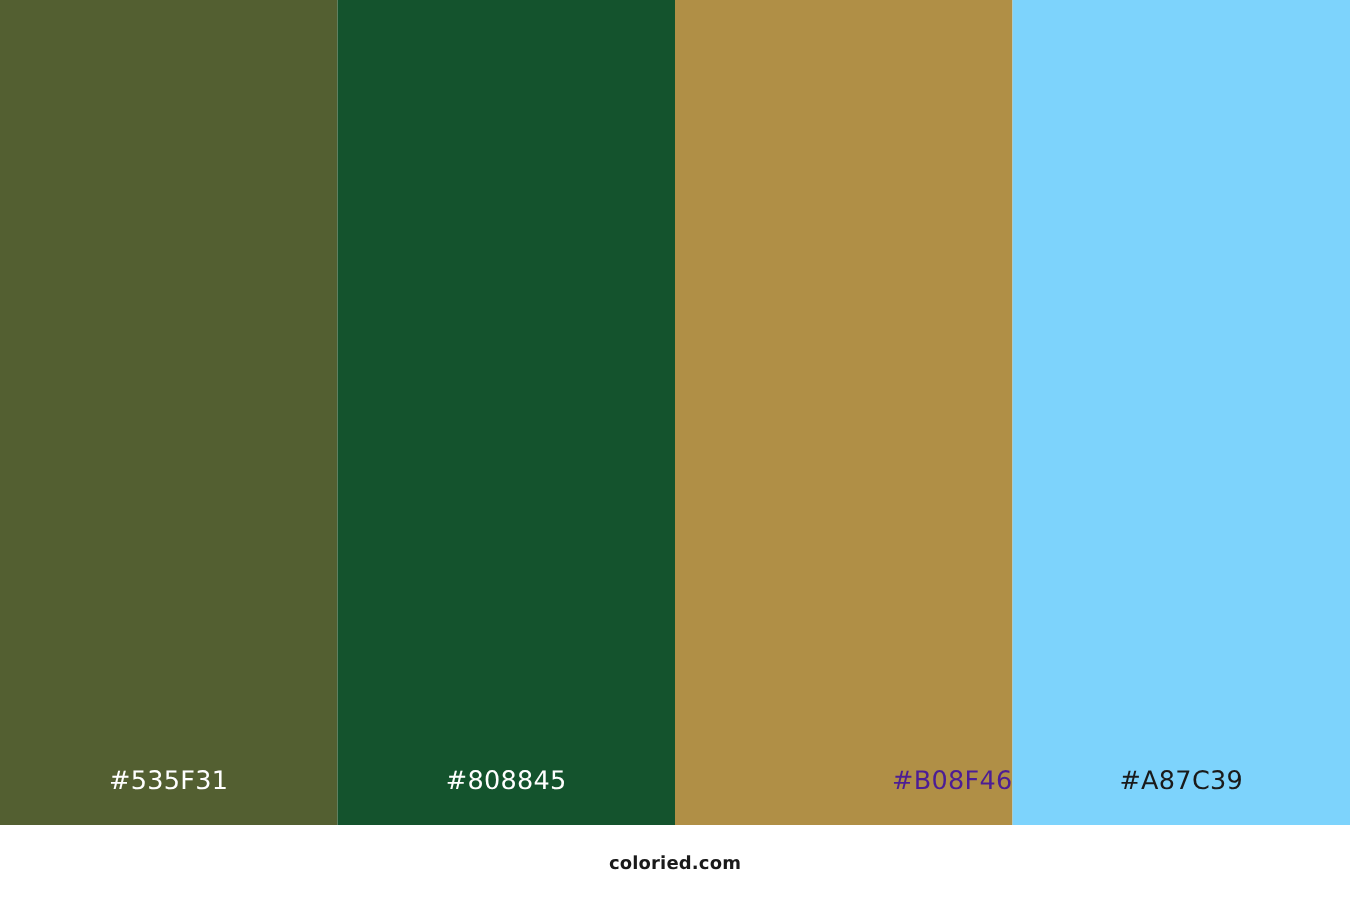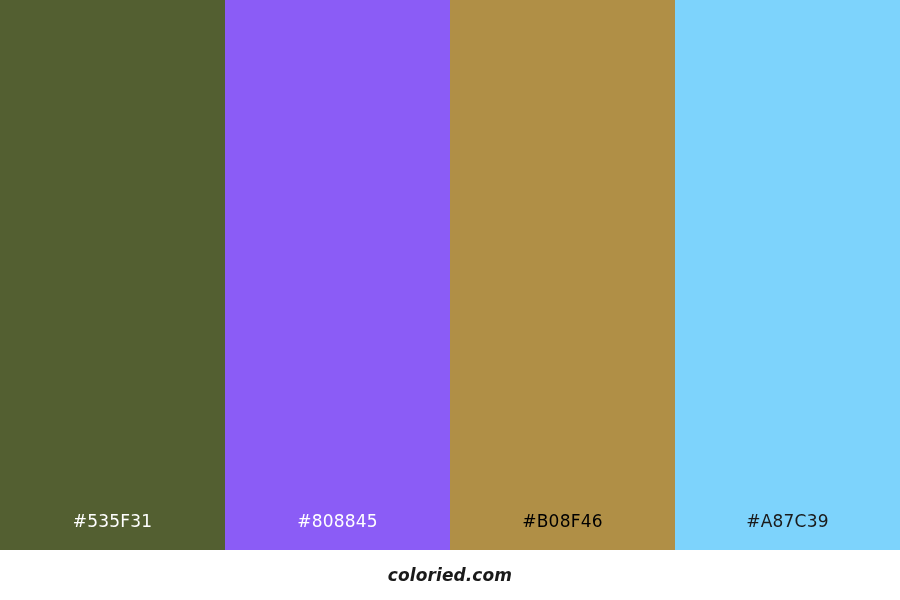--- a/index.html
+++ b/index.html
@@ -59,46 +59,45 @@
   #footer-bar {
     flex: 1 1 auto;
     width: 900px;
     background: #ffffff;
     display: flex;
     align-items: center;
     justify-content: center;
   }
 
   #footer-text {
-    font-size: 17px;
+    font-size: 12px;
     font-weight: bold;
     color: #1a1a1a;
     letter-spacing: 0.1px;
     font-family: "DejaVu Sans", "Liberation Sans", sans-serif;
-    font-style: italic;
   }
 </style>
 </head>
 <body>
 
 <div id="palette-page" style="background: rgb(255, 255, 255);">
 
   <div id="swatch-strip" style="flex-basis: 550px; height: 550px;">
 
     <div class="swatch" style="background-color: rgb(83, 95, 49);">
       <span class="swatch-label" style="color: rgb(255, 255, 255);">#535F31</span>
     </div>
 
-    <div class="swatch" style="background-color: #8b5cf6;">
+    <div class="swatch" style="background-color: #14532d;">
       <span class="swatch-label" style="color: rgb(255, 255, 255);">#808845</span>
     </div>
 
 
     <div class="swatch" style="background-color: rgb(176, 143, 70);">
-      <span class="swatch-label" style="color: #000000;">#B08F46</span>
+      <span class="swatch-label" style="color: #4c1d95; text-align: right;">#B08F46</span>
     </div>
 
     <div class="swatch" style="background-color: #7dd3fc;">
       <span class="swatch-label" style="color: rgb(26, 26, 26);">#A87C39</span>
     </div>
 
   </div>
 
   <div id="footer-bar" style="background: rgb(255, 255, 255);">
     <span id="footer-text" style="color: rgb(26, 26, 26);">coloried.com</span>

